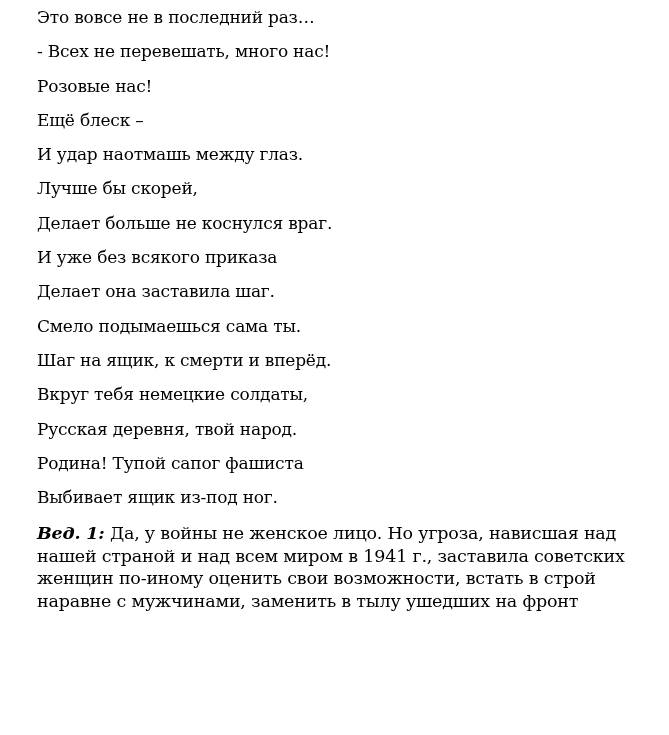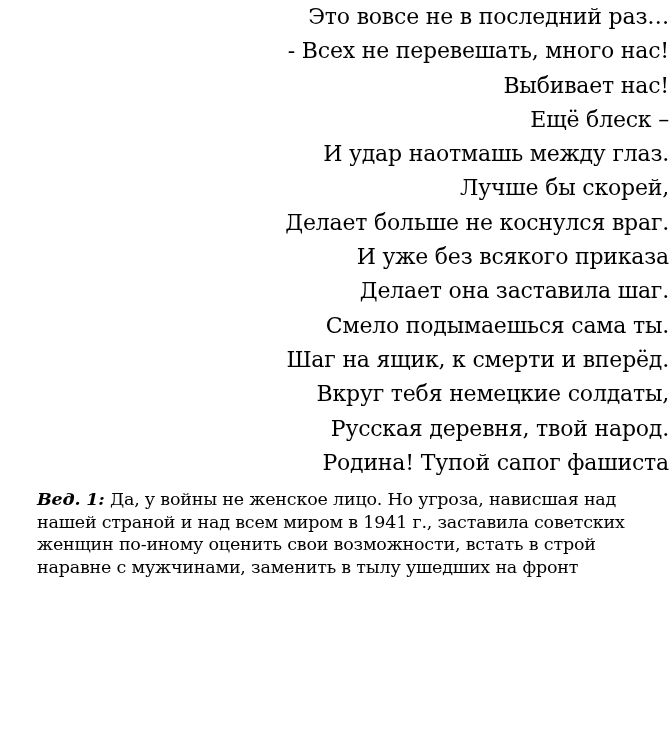--- a/index.html
+++ b/index.html
@@ -22,24 +22,23 @@
       width: 632px;
     }
     .verse {
       margin: 0;
       padding: 0;
       list-style: none;
     }
     .verse li {
       height: 34.3px;
       line-height: 34.3px;
-      font-size: 22px;
+      font-size: 17px;
       white-space: nowrap;
       letter-spacing: -0.2px;
-      text-align: right;
     }
     .verse li:first-child {
       margin-top: 0px;
     }
     .para {
       margin: 8px 0 0 0;
       font-size: 17.5px;
       line-height: 22.5px;
       letter-spacing: -0.2px;
       width: 640px;
@@ -53,32 +52,33 @@
       white-space: nowrap;
     }
   </style>
 </head>
 <body>
 
 <div class="page">
   <ul class="verse">
     <li>Это вовсе не в последний раз…</li>
     <li>- Всех не перевешать, много нас!</li>
-    <li>Выбивает нас!</li>
+    <li>Розовые нас!</li>
     <li>Ещё блеск –</li>
     <li>И удар наотмашь между глаз.</li>
     <li>Лучше бы скорей,</li>
     <li>Делает больше не коснулся враг.</li>
     <li>И уже без всякого приказа</li>
     <li>Делает она заставила шаг.</li>
     <li>Смело подымаешься сама ты.</li>
     <li>Шаг на ящик, к смерти и вперёд.</li>
     <li>Вкруг тебя немецкие солдаты,</li>
     <li>Русская деревня, твой народ.</li>
     <li>Родина! Тупой сапог фашиста</li>
+    <li>Выбивает ящик из-под ног.</li>
   </ul>
 
   <p class="para">
     <span class="line"><span class="speaker">Вед. 1:</span><span> Да, у войны не женское лицо. Но угроза, нависшая над</span></span>
     <span class="line">нашей страной и над всем миром в 1941 г., заставила советских</span>
     <span class="line">женщин по-иному оценить свои возможности, встать в строй</span>
     <span class="line">наравне с мужчинами, заменить в тылу ушедших на фронт</span>
   </p>
 </div>
 

